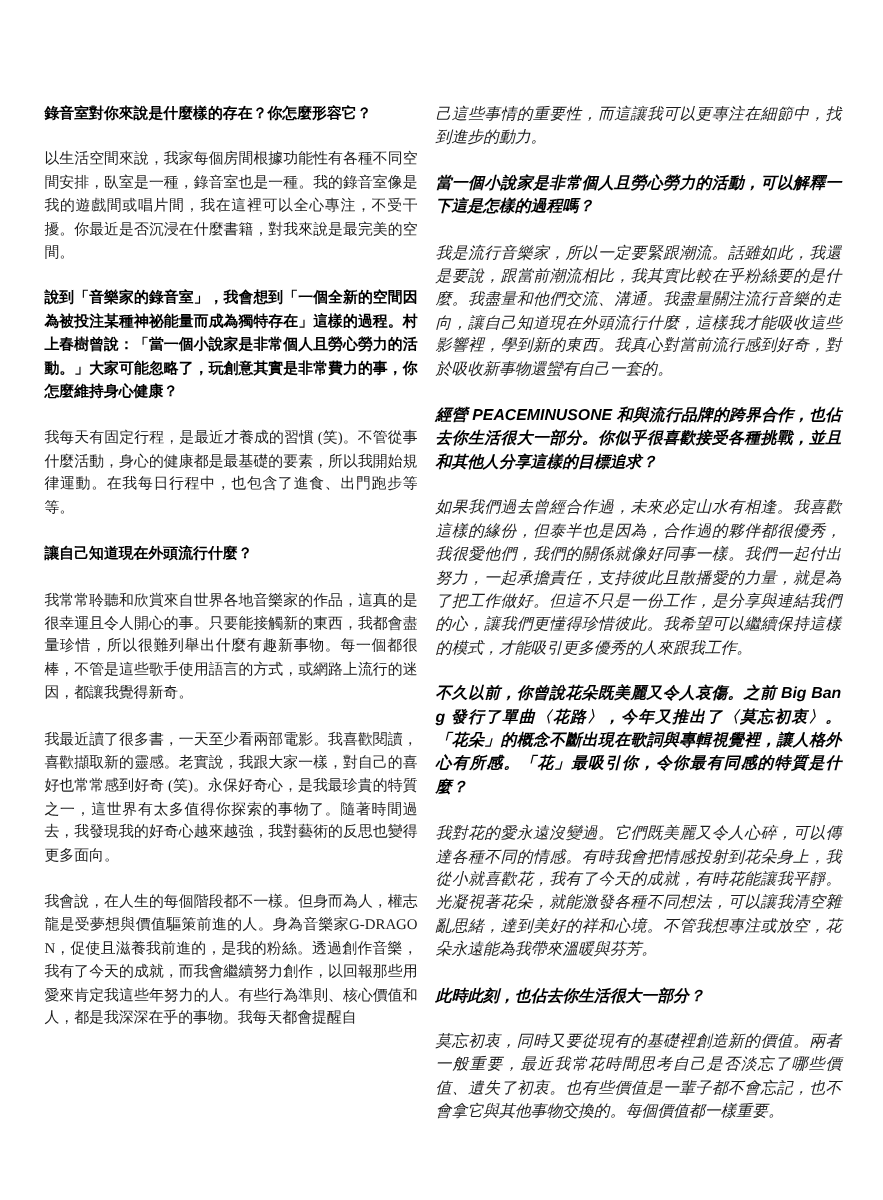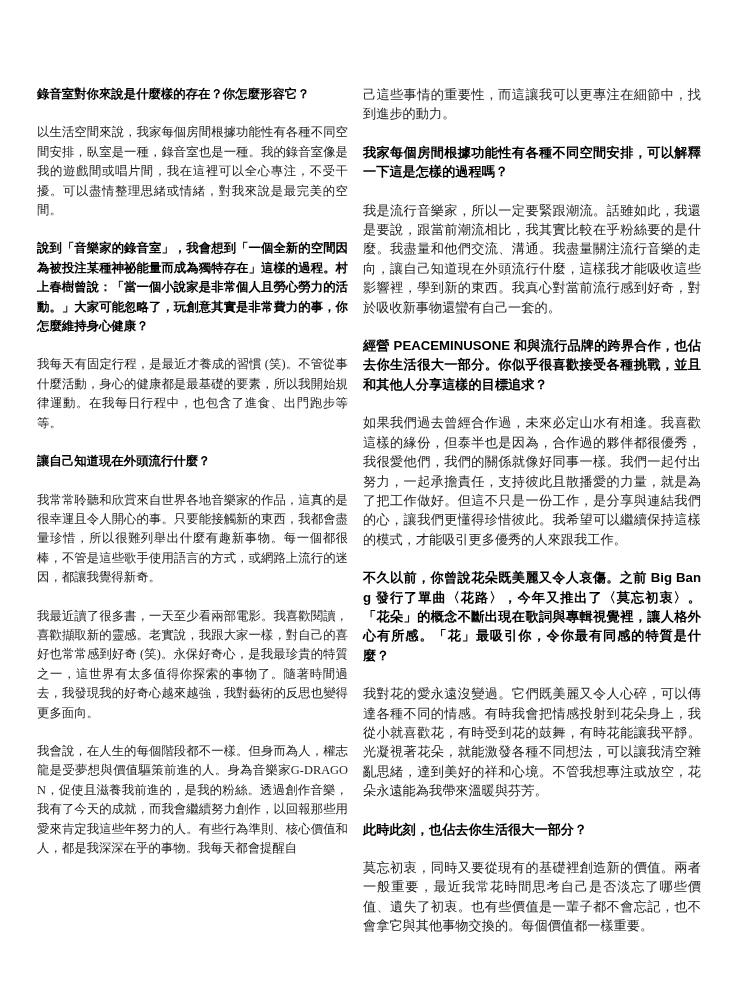--- a/index.html
+++ b/index.html
@@ -23,20 +23,21 @@
     top: 85px;
     text-align: justify;
   }
   .column-left {
     left: 37px;
     width: 311px;
   }
   .column-right {
     left: 363px;
     width: 338px;
+    font-style: italic;
   }
   .column p {
     margin: 0 0 19px 0;
     line-height: 19.4px;
     word-break: break-all;
   }
   .column-left p { font-size: 12.4px; }
   .column-right p { font-size: 13.2px; }
   p.question {
     font-family: "Liberation Sans", "DejaVu Sans", sans-serif;
@@ -48,32 +49,32 @@
     font-weight: 400;
     color: #1c1c1c;
   }
 </style>
 </head>
 <body>
 
 <div class="page">
   <div class="column column-left">
       <p class="question">錄音室對你來說是什麼樣的存在？你怎麼形容它？</p>
-      <p class="answer">以生活空間來說，我家每個房間根據功能性有各種不同空間安排，臥室是一種，錄音室也是一種。我的錄音室像是我的遊戲間或唱片間，我在這裡可以全心專注，不受干擾。可以盡情整理思緒或情緒，對我來說是最完美的空間。</p>
+      <p class="answer">以生活空間來說，我家每個房間根據功能性有各種不同空間安排，臥室是一種，錄音室也是一種。我的錄音室像是我的遊戲間或唱片間，我在這裡可以全心專注，不受干擾。你最近是否沉浸在什麼書籍，對我來說是最完美的空間。</p>
       <p class="question">說到「音樂家的錄音室」，我會想到「一個全新的空間因為被投注某種神祕能量而成為獨特存在」這樣的過程。村上春樹曾說：「當一個小說家是非常個人且勞心勞力的活動。」大家可能忽略了，玩創意其實是非常費力的事，你怎麼維持身心健康？</p>
       <p class="answer">我每天有固定行程，是最近才養成的習慣 (笑)。不管從事什麼活動，身心的健康都是最基礎的要素，所以我開始規律運動。在我每日行程中，也包含了進食、出門跑步等等。</p>
       <p class="question">讓自己知道現在外頭流行什麼？</p>
       <p class="answer">我常常聆聽和欣賞來自世界各地音樂家的作品，這真的是很幸運且令人開心的事。只要能接觸新的東西，我都會盡量珍惜，所以很難列舉出什麼有趣新事物。每一個都很棒，不管是這些歌手使用語言的方式，或網路上流行的迷因，都讓我覺得新奇。</p>
       <p class="answer">我最近讀了很多書，一天至少看兩部電影。我喜歡閱讀，喜歡擷取新的靈感。老實說，我跟大家一樣，對自己的喜好也常常感到好奇 (笑)。永保好奇心，是我最珍貴的特質之一，這世界有太多值得你探索的事物了。隨著時間過去，我發現我的好奇心越來越強，我對藝術的反思也變得更多面向。</p>
       <p class="answer">我會說，在人生的每個階段都不一樣。但身而為人，權志龍是受夢想與價值驅策前進的人。身為音樂家G-DRAGON，促使且滋養我前進的，是我的粉絲。透過創作音樂，我有了今天的成就，而我會繼續努力創作，以回報那些用愛來肯定我這些年努力的人。有些行為準則、核心價值和人，都是我深深在乎的事物。我每天都會提醒自</p>
     </div>
   <div class="column column-right">
       <p class="answer">己這些事情的重要性，而這讓我可以更專注在細節中，找到進步的動力。</p>
-      <p class="question">我家每個房間根據功能性有各種不同空間安排，可以解釋一下這是怎樣的過程嗎？</p>
+      <p class="question">當一個小說家是非常個人且勞心勞力的活動，可以解釋一下這是怎樣的過程嗎？</p>
       <p class="answer">我是流行音樂家，所以一定要緊跟潮流。話雖如此，我還是要說，跟當前潮流相比，我其實比較在乎粉絲要的是什麼。我盡量和他們交流、溝通。我盡量關注流行音樂的走向，讓自己知道現在外頭流行什麼，這樣我才能吸收這些影響裡，學到新的東西。我真心對當前流行感到好奇，對於吸收新事物還蠻有自己一套的。</p>
       <p class="question">經營 PEACEMINUSONE 和與流行品牌的跨界合作，也佔去你生活很大一部分。你似乎很喜歡接受各種挑戰，並且和其他人分享這樣的目標追求？</p>
       <p class="answer">如果我們過去曾經合作過，未來必定山水有相逢。我喜歡這樣的緣份，但泰半也是因為，合作過的夥伴都很優秀，我很愛他們，我們的關係就像好同事一樣。我們一起付出努力，一起承擔責任，支持彼此且散播愛的力量，就是為了把工作做好。但這不只是一份工作，是分享與連結我們的心，讓我們更懂得珍惜彼此。我希望可以繼續保持這樣的模式，才能吸引更多優秀的人來跟我工作。</p>
       <p class="question">不久以前，你曾說花朵既美麗又令人哀傷。之前 Big Bang 發行了單曲〈花路〉，今年又推出了〈莫忘初衷〉。「花朵」的概念不斷出現在歌詞與專輯視覺裡，讓人格外心有所感。「花」最吸引你，令你最有同感的特質是什麼？</p>
-      <p class="answer">我對花的愛永遠沒變過。它們既美麗又令人心碎，可以傳達各種不同的情感。有時我會把情感投射到花朵身上，我從小就喜歡花，有時受到花的鼓舞，有時花能讓我平靜。光凝視著花朵，就能激發各種不同想法，可以讓我清空雜亂思緒，達到美好的祥和心境。不管我想專注或放空，花朵永遠能為我帶來溫暖與芬芳。</p>
+      <p class="answer">我對花的愛永遠沒變過。它們既美麗又令人心碎，可以傳達各種不同的情感。有時我會把情感投射到花朵身上，我從小就喜歡花，我有了今天的成就，有時花能讓我平靜。光凝視著花朵，就能激發各種不同想法，可以讓我清空雜亂思緒，達到美好的祥和心境。不管我想專注或放空，花朵永遠能為我帶來溫暖與芬芳。</p>
       <p class="question">此時此刻，也佔去你生活很大一部分？</p>
       <p class="answer">莫忘初衷，同時又要從現有的基礎裡創造新的價值。兩者一般重要，最近我常花時間思考自己是否淡忘了哪些價值、遺失了初衷。也有些價值是一輩子都不會忘記，也不會拿它與其他事物交換的。每個價值都一樣重要。</p>
     </div>
 </div>
 
 </body></html>

